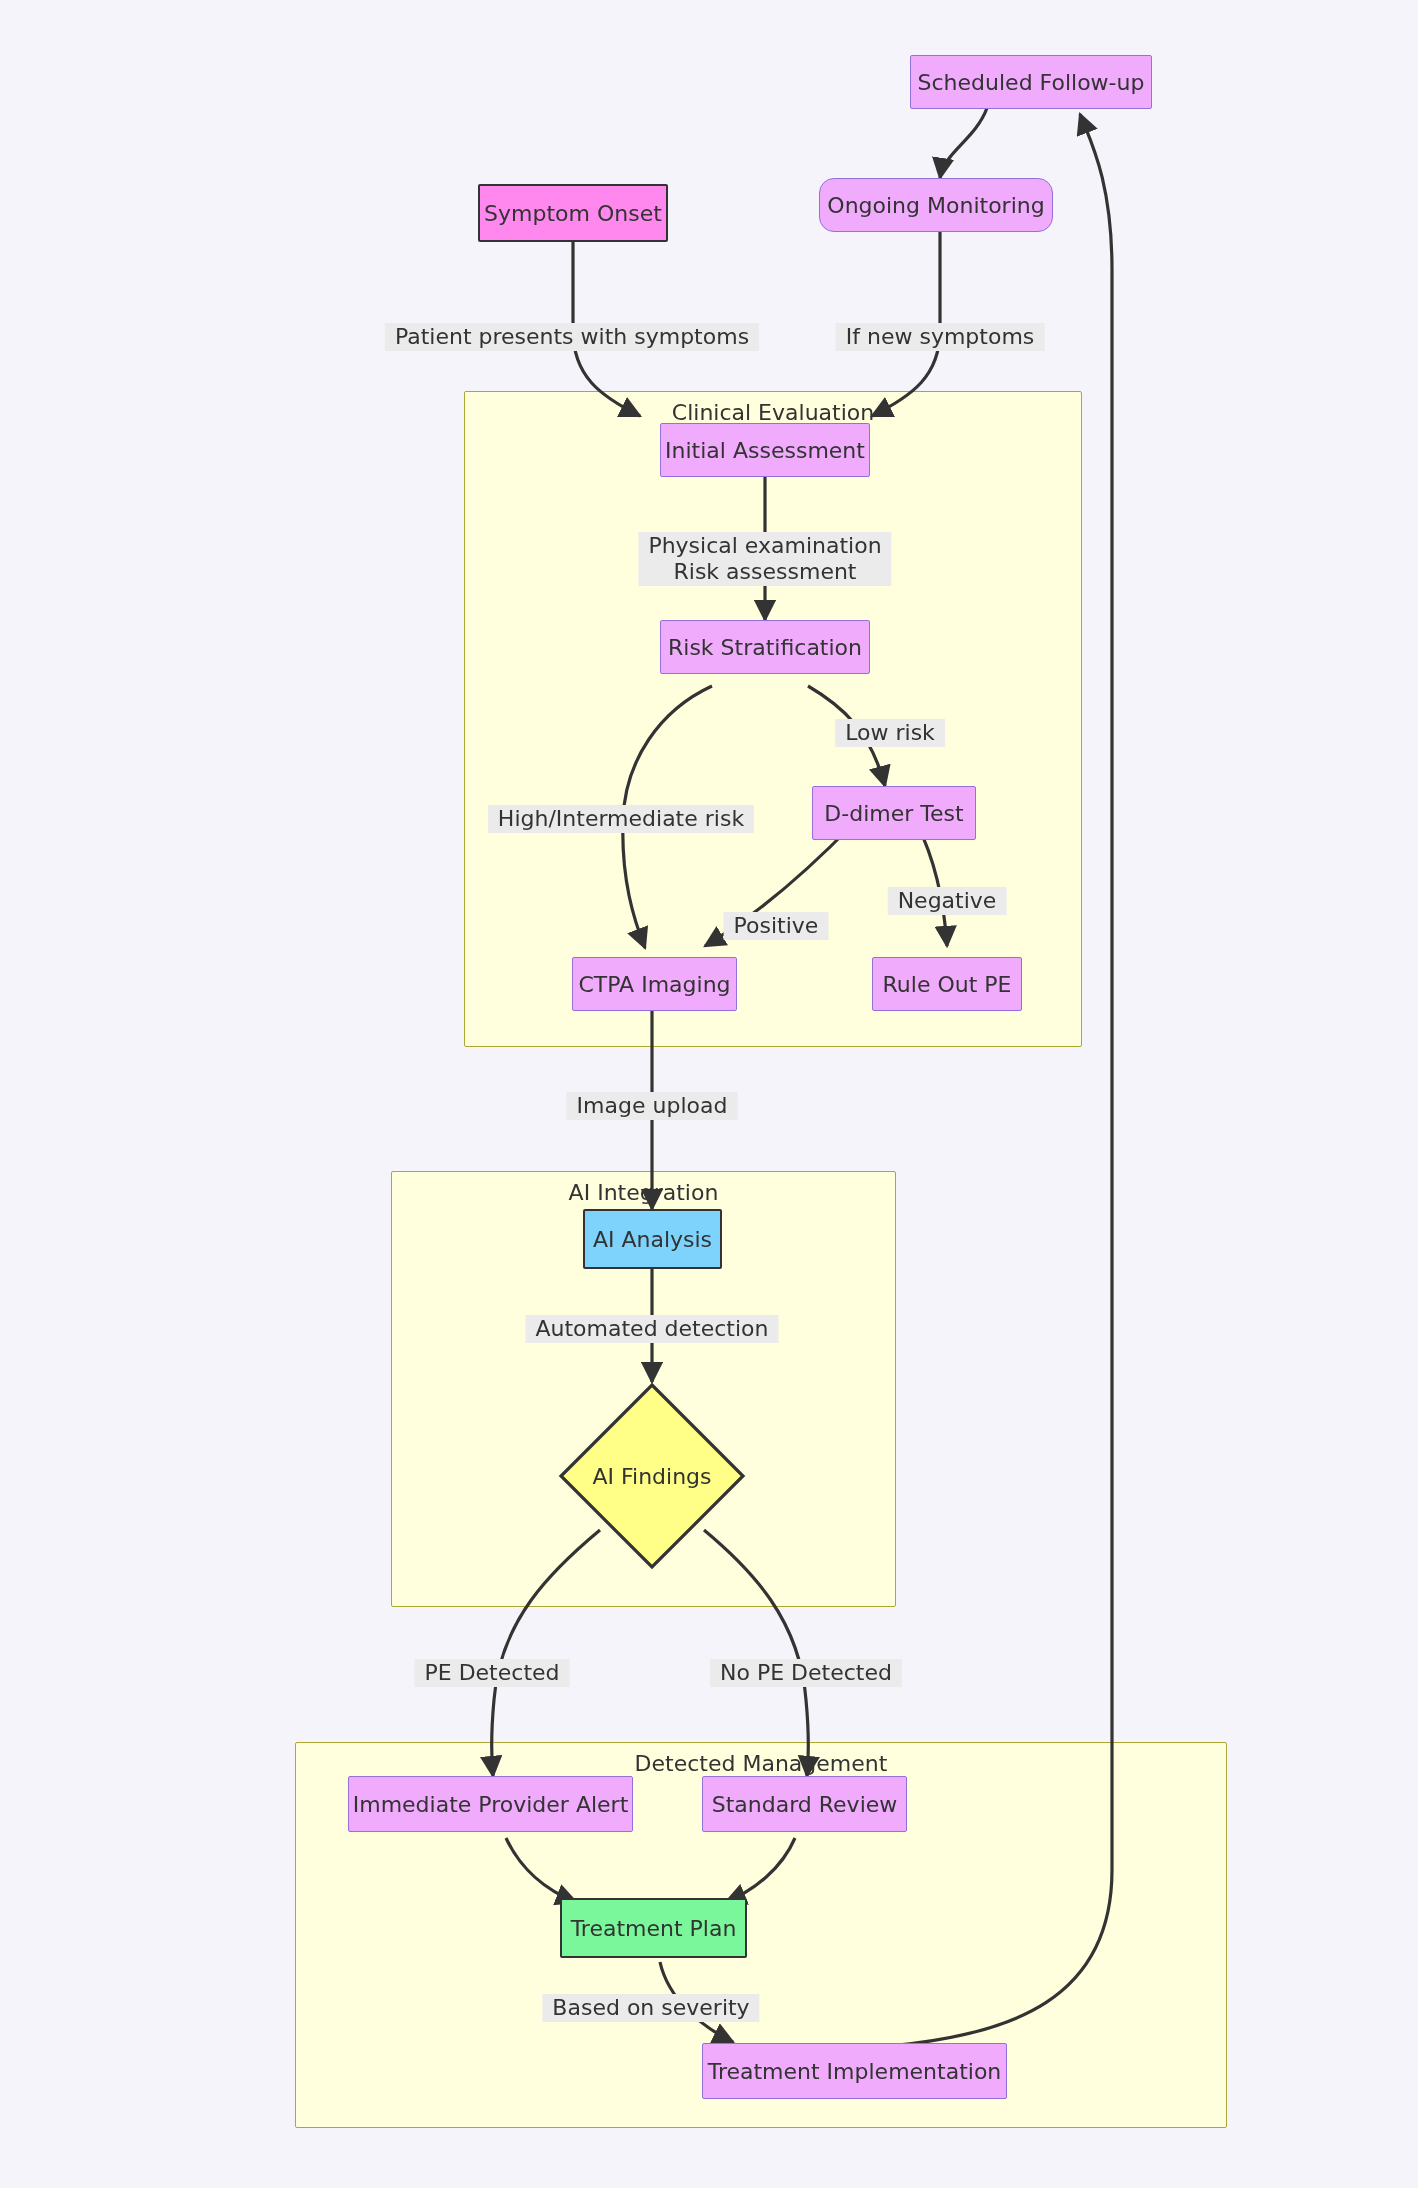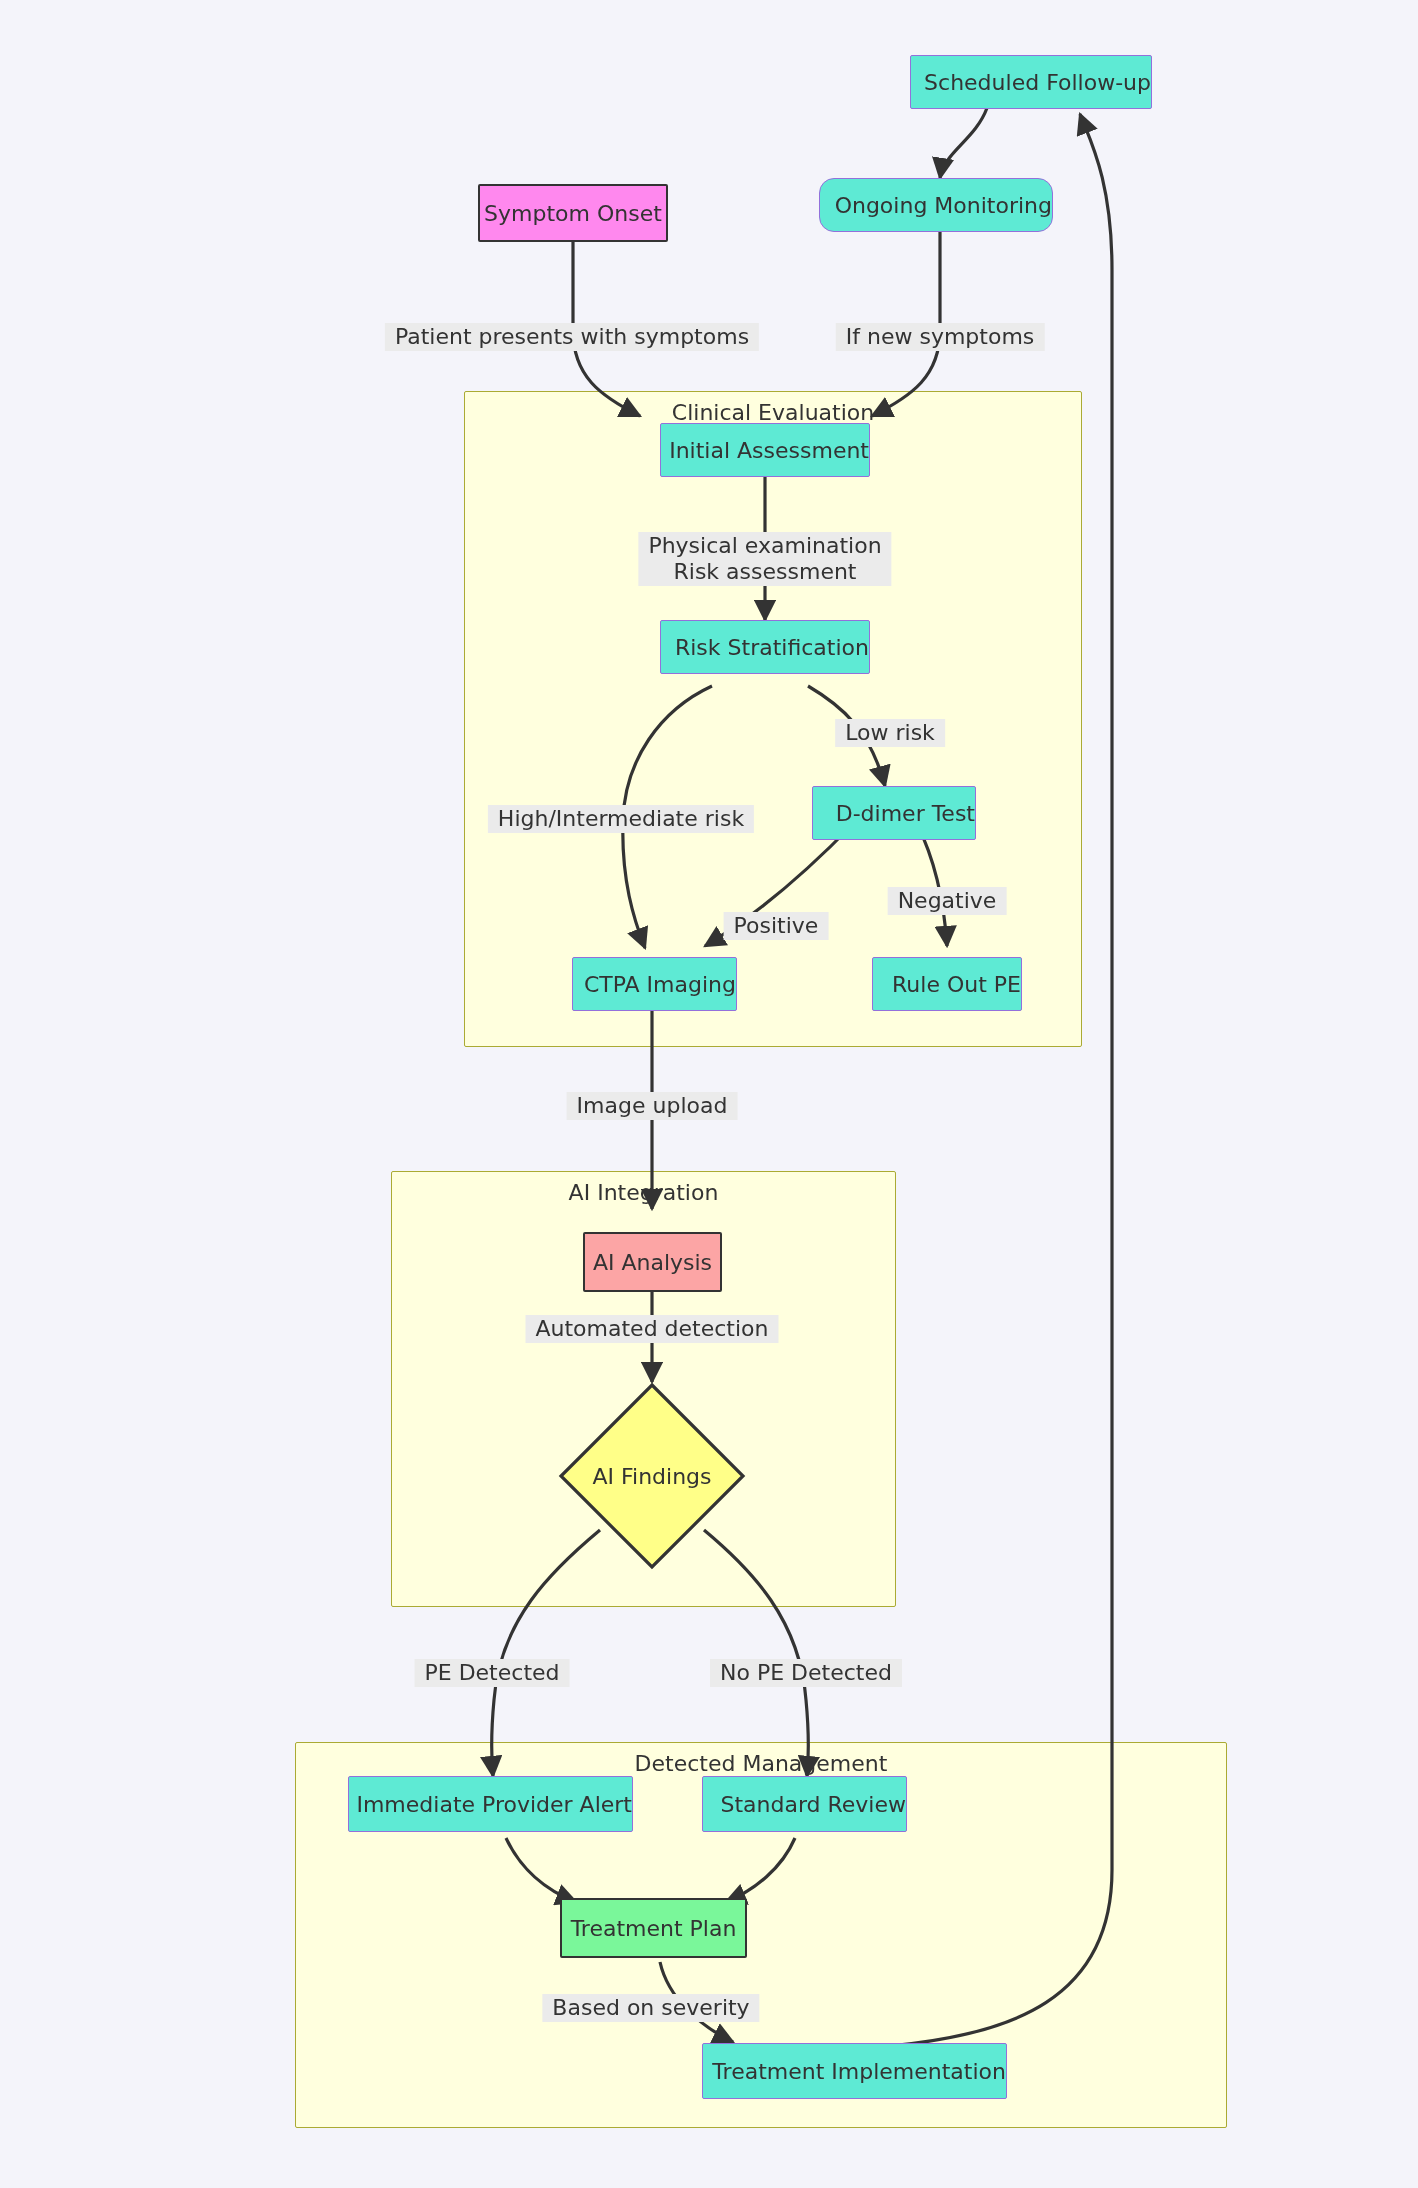--- a/index.html
+++ b/index.html
@@ -53,32 +53,30 @@
     box-sizing: border-box;
     display: flex;
     align-items: center;
     justify-content: center;
     font-size: 22px;
     color: #333333;
     white-space: nowrap;
     border-radius: 2px;
   }
   .node.process {
-    background: #5eead4;
+    background: #f0abfc;
     border: 1.6px solid #9370db;
-    justify-content: flex-end;
   }
   .node.start {
     background: #ff88ee;
     border: 2.6px solid #333333;
   }
   .node.ai {
-    background: #fca5a5;
+    background: #7dd3fc;
     border: 2.6px solid #333333;
-    margin-top: 23px;
   }
   .node.success {
     background: #7af79a;
     border: 2.6px solid #333333;
   }
   
   .diamond-wrap {
     position: absolute;
   }
   .diamond-wrap .dia-shape {

